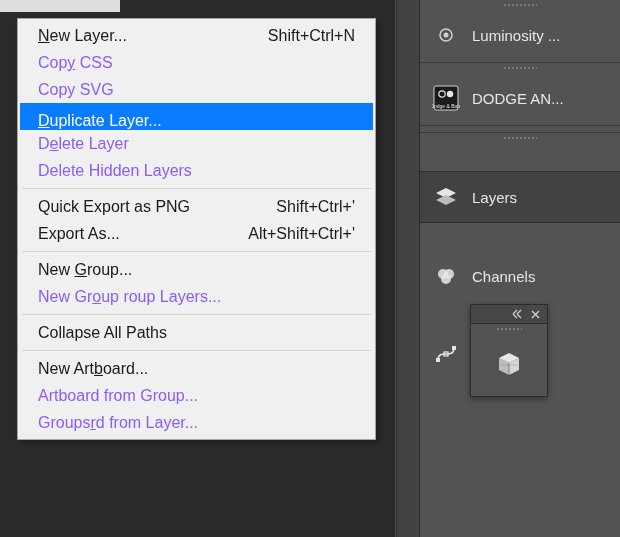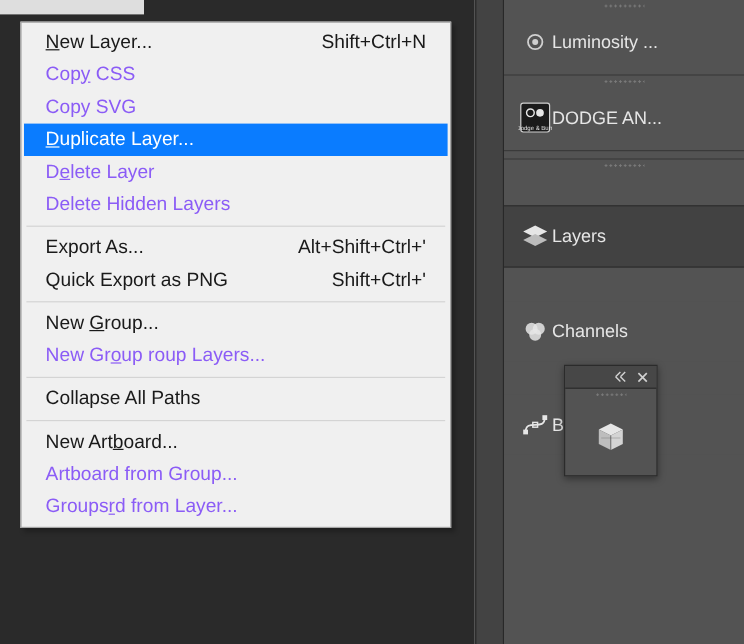--- a/index.html
+++ b/index.html
@@ -39,20 +39,21 @@
     width: 34px;
     height: 4px;
     background-image: radial-gradient(#7a7a7a 1px, transparent 1px);
     background-size: 4px 4px;
     background-position: 0 0;
   }
 
   .panel-item {
     display: flex;
     align-items: center;
+    gap: 12px;
     padding: 10px 10px 10px 12px;
     color: #e6e6e6;
     height: 30px;
   }
   .panel-item .icon {
     width: 28px;
     height: 28px;
     display: flex;
     align-items: center;
     justify-content: center;
@@ -160,20 +161,21 @@
     color: #1a1a1a;
     font-size: 16px;
     white-space: nowrap;
   }
   .menu-item.disabled {
     color: #8b5cf6;
   }
   .menu-item.highlight {
     background: #0a7cff;
     color: #ffffff;
+    align-items: flex-end;
   }
   .menu-item .shortcut {
     color: inherit;
     font-size: 16px;
     padding-left: 20px;
   }
   .menu-item .u { text-decoration: underline; }
   .menu-sep {
     height: 1px;
     background: #d4d4d4;
@@ -328,27 +330,27 @@
     <div class="menu-item disabled">
       <span><span>D</span><span class="u">e</span><span>lete Layer</span></span>
       <span class="shortcut" style="visibility: hidden;"></span>
     </div>
     <div class="menu-item disabled">
       <span><span>Delete Hidden Layers</span><span></span></span>
       <span class="shortcut" style="visibility: hidden;"></span>
     </div>
     <div class="menu-sep"></div>
     <div class="menu-item">
+      <span><span>Quick Export as PNG</span><span></span></span>
+      <span class="shortcut">Shift+Ctrl+'</span>
+    </div>
+    <div class="menu-item">
       <span><span>Export As...</span><span></span></span>
       <span class="shortcut">Alt+Shift+Ctrl+'</span>
     </div>
-    <div class="menu-item">
-      <span><span>Quick Export as PNG</span><span></span></span>
-      <span class="shortcut">Shift+Ctrl+'</span>
-    </div>
     <div class="menu-sep"></div>
     <div class="menu-item">
       <span><span>New </span><span class="u">G</span><span>roup...</span></span>
       <span class="shortcut" style="visibility: hidden;"></span>
     </div>
     <div class="menu-item disabled">
       <span><span>New Gr</span><span class="u">o</span><span>up roup Layers...</span></span>
       <span class="shortcut" style="visibility: hidden;"></span>
     </div>
     <div class="menu-sep"></div>

